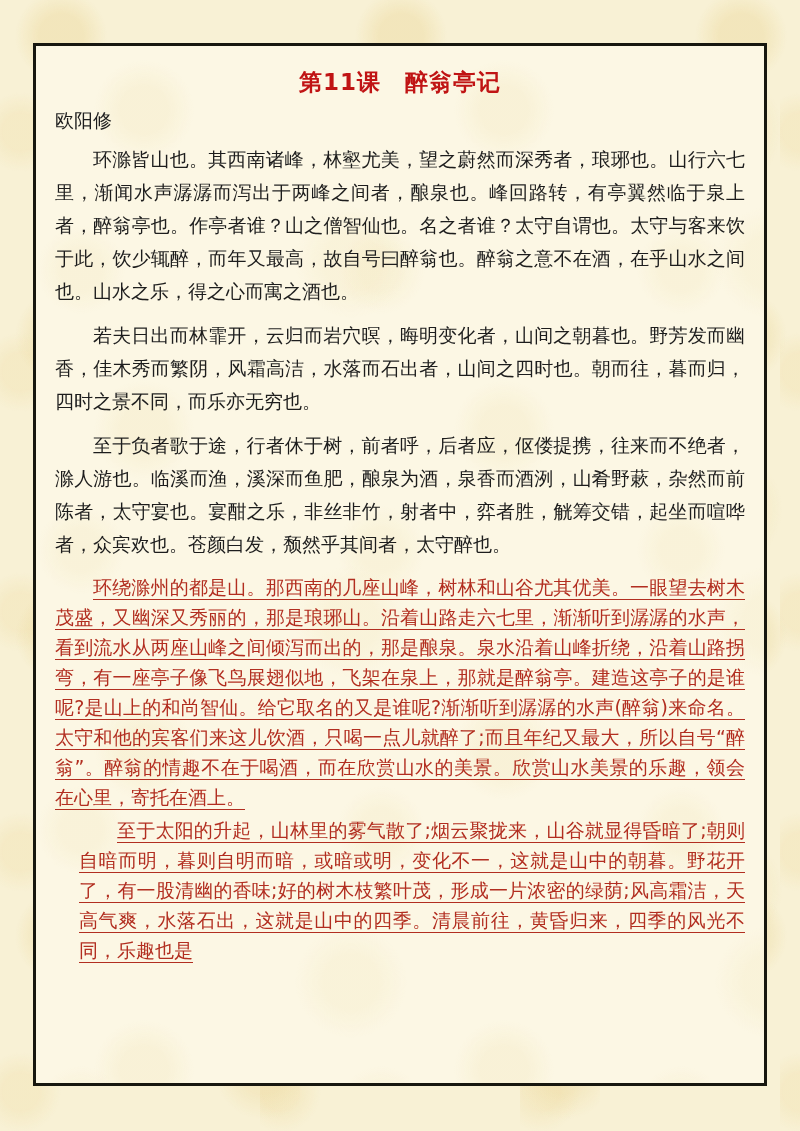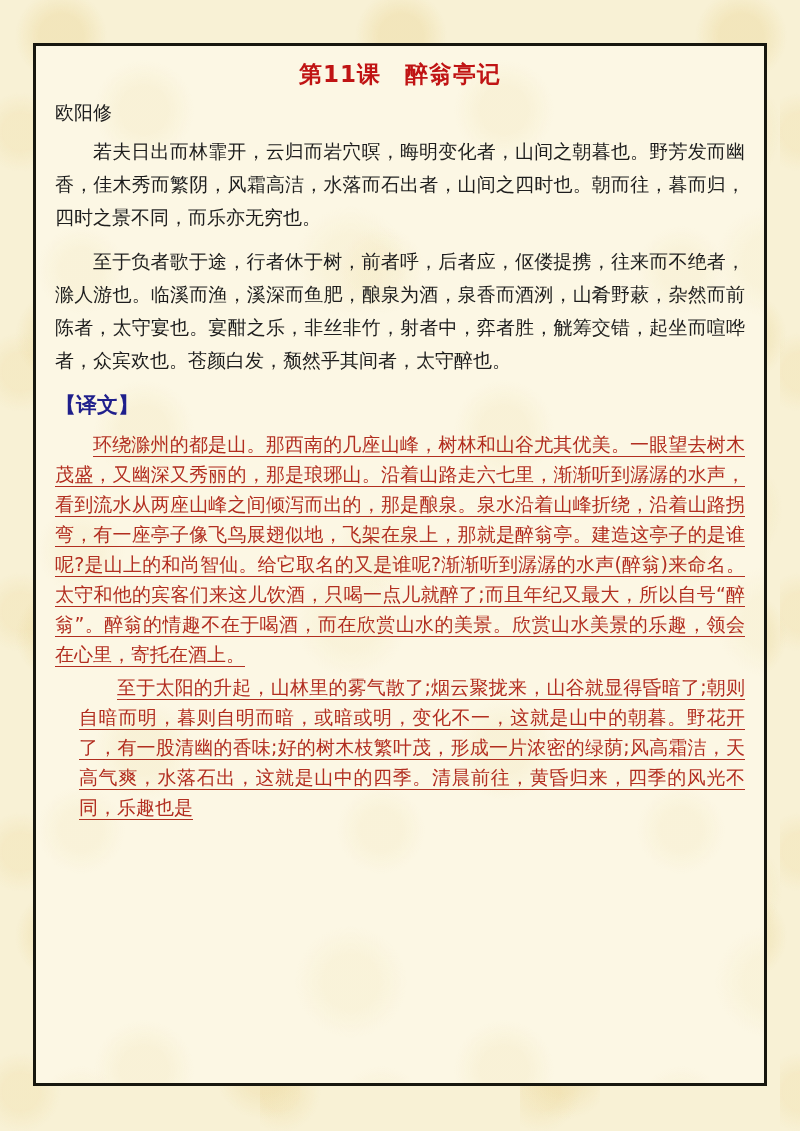--- a/index.html
+++ b/index.html
@@ -28,21 +28,21 @@
     width: 734px;
     height: 1043px;
     box-sizing: border-box;
     border: 3px solid #17170f;
     background-color: #fcf7e4;
     background-image:
       radial-gradient(circle at 30% 20%, rgba(234,214,150,0.16) 0 24px, rgba(234,214,150,0) 50px),
       radial-gradient(circle at 75% 60%, rgba(234,214,150,0.13) 0 28px, rgba(234,214,150,0) 56px),
       radial-gradient(circle at 15% 80%, rgba(234,214,150,0.14) 0 20px, rgba(234,214,150,0) 44px);
     background-size: 360px 320px, 420px 360px, 300px 280px;
-    padding: 12px 19px 0 19px;
+    padding: 20px 19px 0 19px;
   }
   .lesson-title {
     margin: 2px 0 0 0;
     text-align: center;
     font-size: 23px;
     line-height: 28px;
     font-weight: bold;
     color: #c01414;
     letter-spacing: 1px;
   }
@@ -88,25 +88,25 @@
 </style>
 </head>
 <body>
 
 <div class="frame">
 
   <h1 class="lesson-title">第11课　醉翁亭记</h1>
 
   <div class="author">欧阳修</div>
 
+  <p class="orig">环滁皆山也。其西南诸峰，林壑尤美，望之蔚然而深秀者，琅琊也。山行六七里，渐闻水声潺潺而泻出于两峰之间者，酿泉也。峰回路转，有亭翼然临于泉上者，醉翁亭也。作亭者谁？山之僧智仙也。名之者谁？太守自谓也。太守与客来饮于此，饮少辄醉，而年又最高，故自号曰醉翁也。醉翁之意不在酒，在乎山水之间也。山水之乐，得之心而寓之酒也。</p>
 
   <p class="orig">若夫日出而林霏开，云归而岩穴暝，晦明变化者，山间之朝暮也。野芳发而幽香，佳木秀而繁阴，风霜高洁，水落而石出者，山间之四时也。朝而往，暮而归，四时之景不同，而乐亦无穷也。</p>
 
   <p class="orig">至于负者歌于途，行者休于树，前者呼，后者应，伛偻提携，往来而不绝者，滁人游也。临溪而渔，溪深而鱼肥，酿泉为酒，泉香而酒洌，山肴野蔌，杂然而前陈者，太守宴也。宴酣之乐，非丝非竹，射者中，弈者胜，觥筹交错，起坐而喧哗者，众宾欢也。苍颜白发，颓然乎其间者，太守醉也。</p>
 
 
-  <div class="trans-header">【译文】</div>
 
   <p class="trans">环绕滁州的都是山。那西南的几座山峰，树林和山谷尤其优美。一眼望去树木茂盛，又幽深又秀丽的，那是琅琊山。沿着山路走六七里，渐渐听到潺潺的水声，看到流水从两座山峰之间倾泻而出的，那是酿泉。泉水沿着山峰折绕，沿着山路拐弯，有一座亭子像飞鸟展翅似地，飞架在泉上，那就是醉翁亭。建造这亭子的是谁呢?是山上的和尚智仙。给它取名的又是谁呢?渐渐听到潺潺的水声(醉翁)来命名。太守和他的宾客们来这儿饮酒，只喝一点儿就醉了;而且年纪又最大，所以自号“醉翁”。醉翁的情趣不在于喝酒，而在欣赏山水的美景。欣赏山水美景的乐趣，领会在心里，寄托在酒上。</p>
 
   <p class="trans">至于太阳的升起，山林里的雾气散了;烟云聚拢来，山谷就显得昏暗了;朝则自暗而明，暮则自明而暗，或暗或明，变化不一，这就是山中的朝暮。野花开了，有一股清幽的香味;好的树木枝繁叶茂，形成一片浓密的绿荫;风高霜洁，天高气爽，水落石出，这就是山中的四季。清晨前往，黄昏归来，四季的风光不同，乐趣也是</p>
 
 </div>
 
 </body></html>

